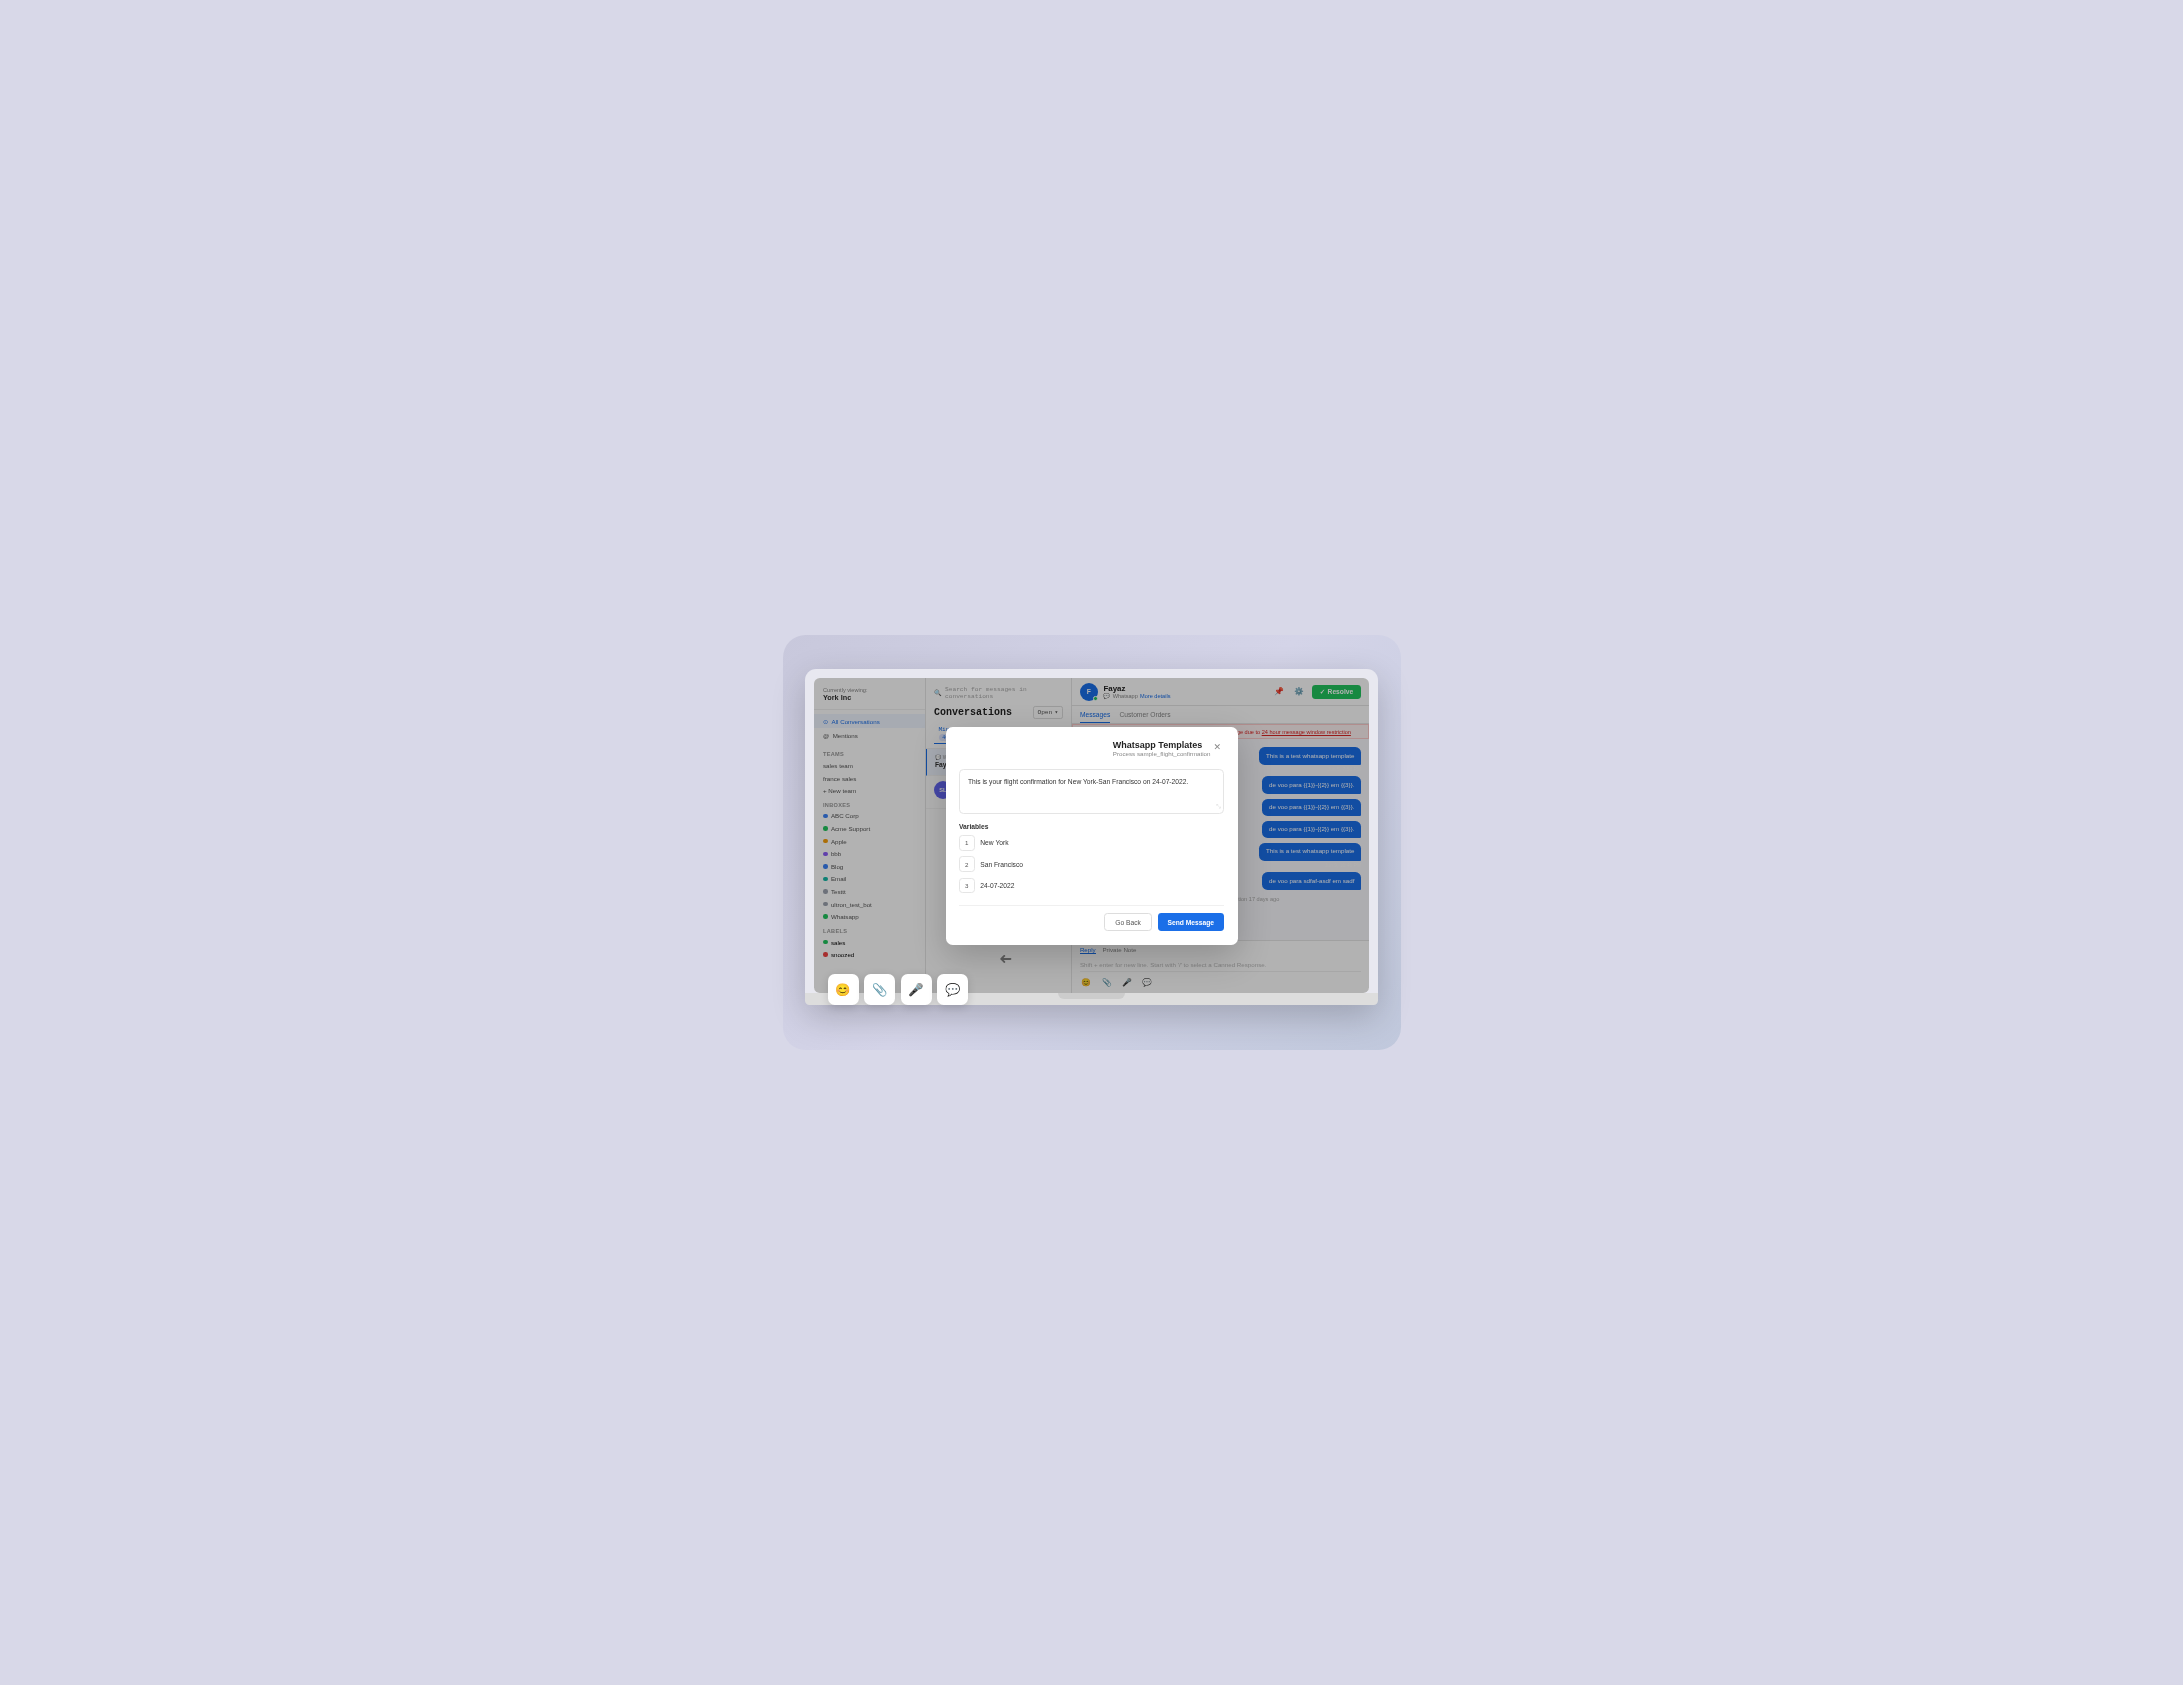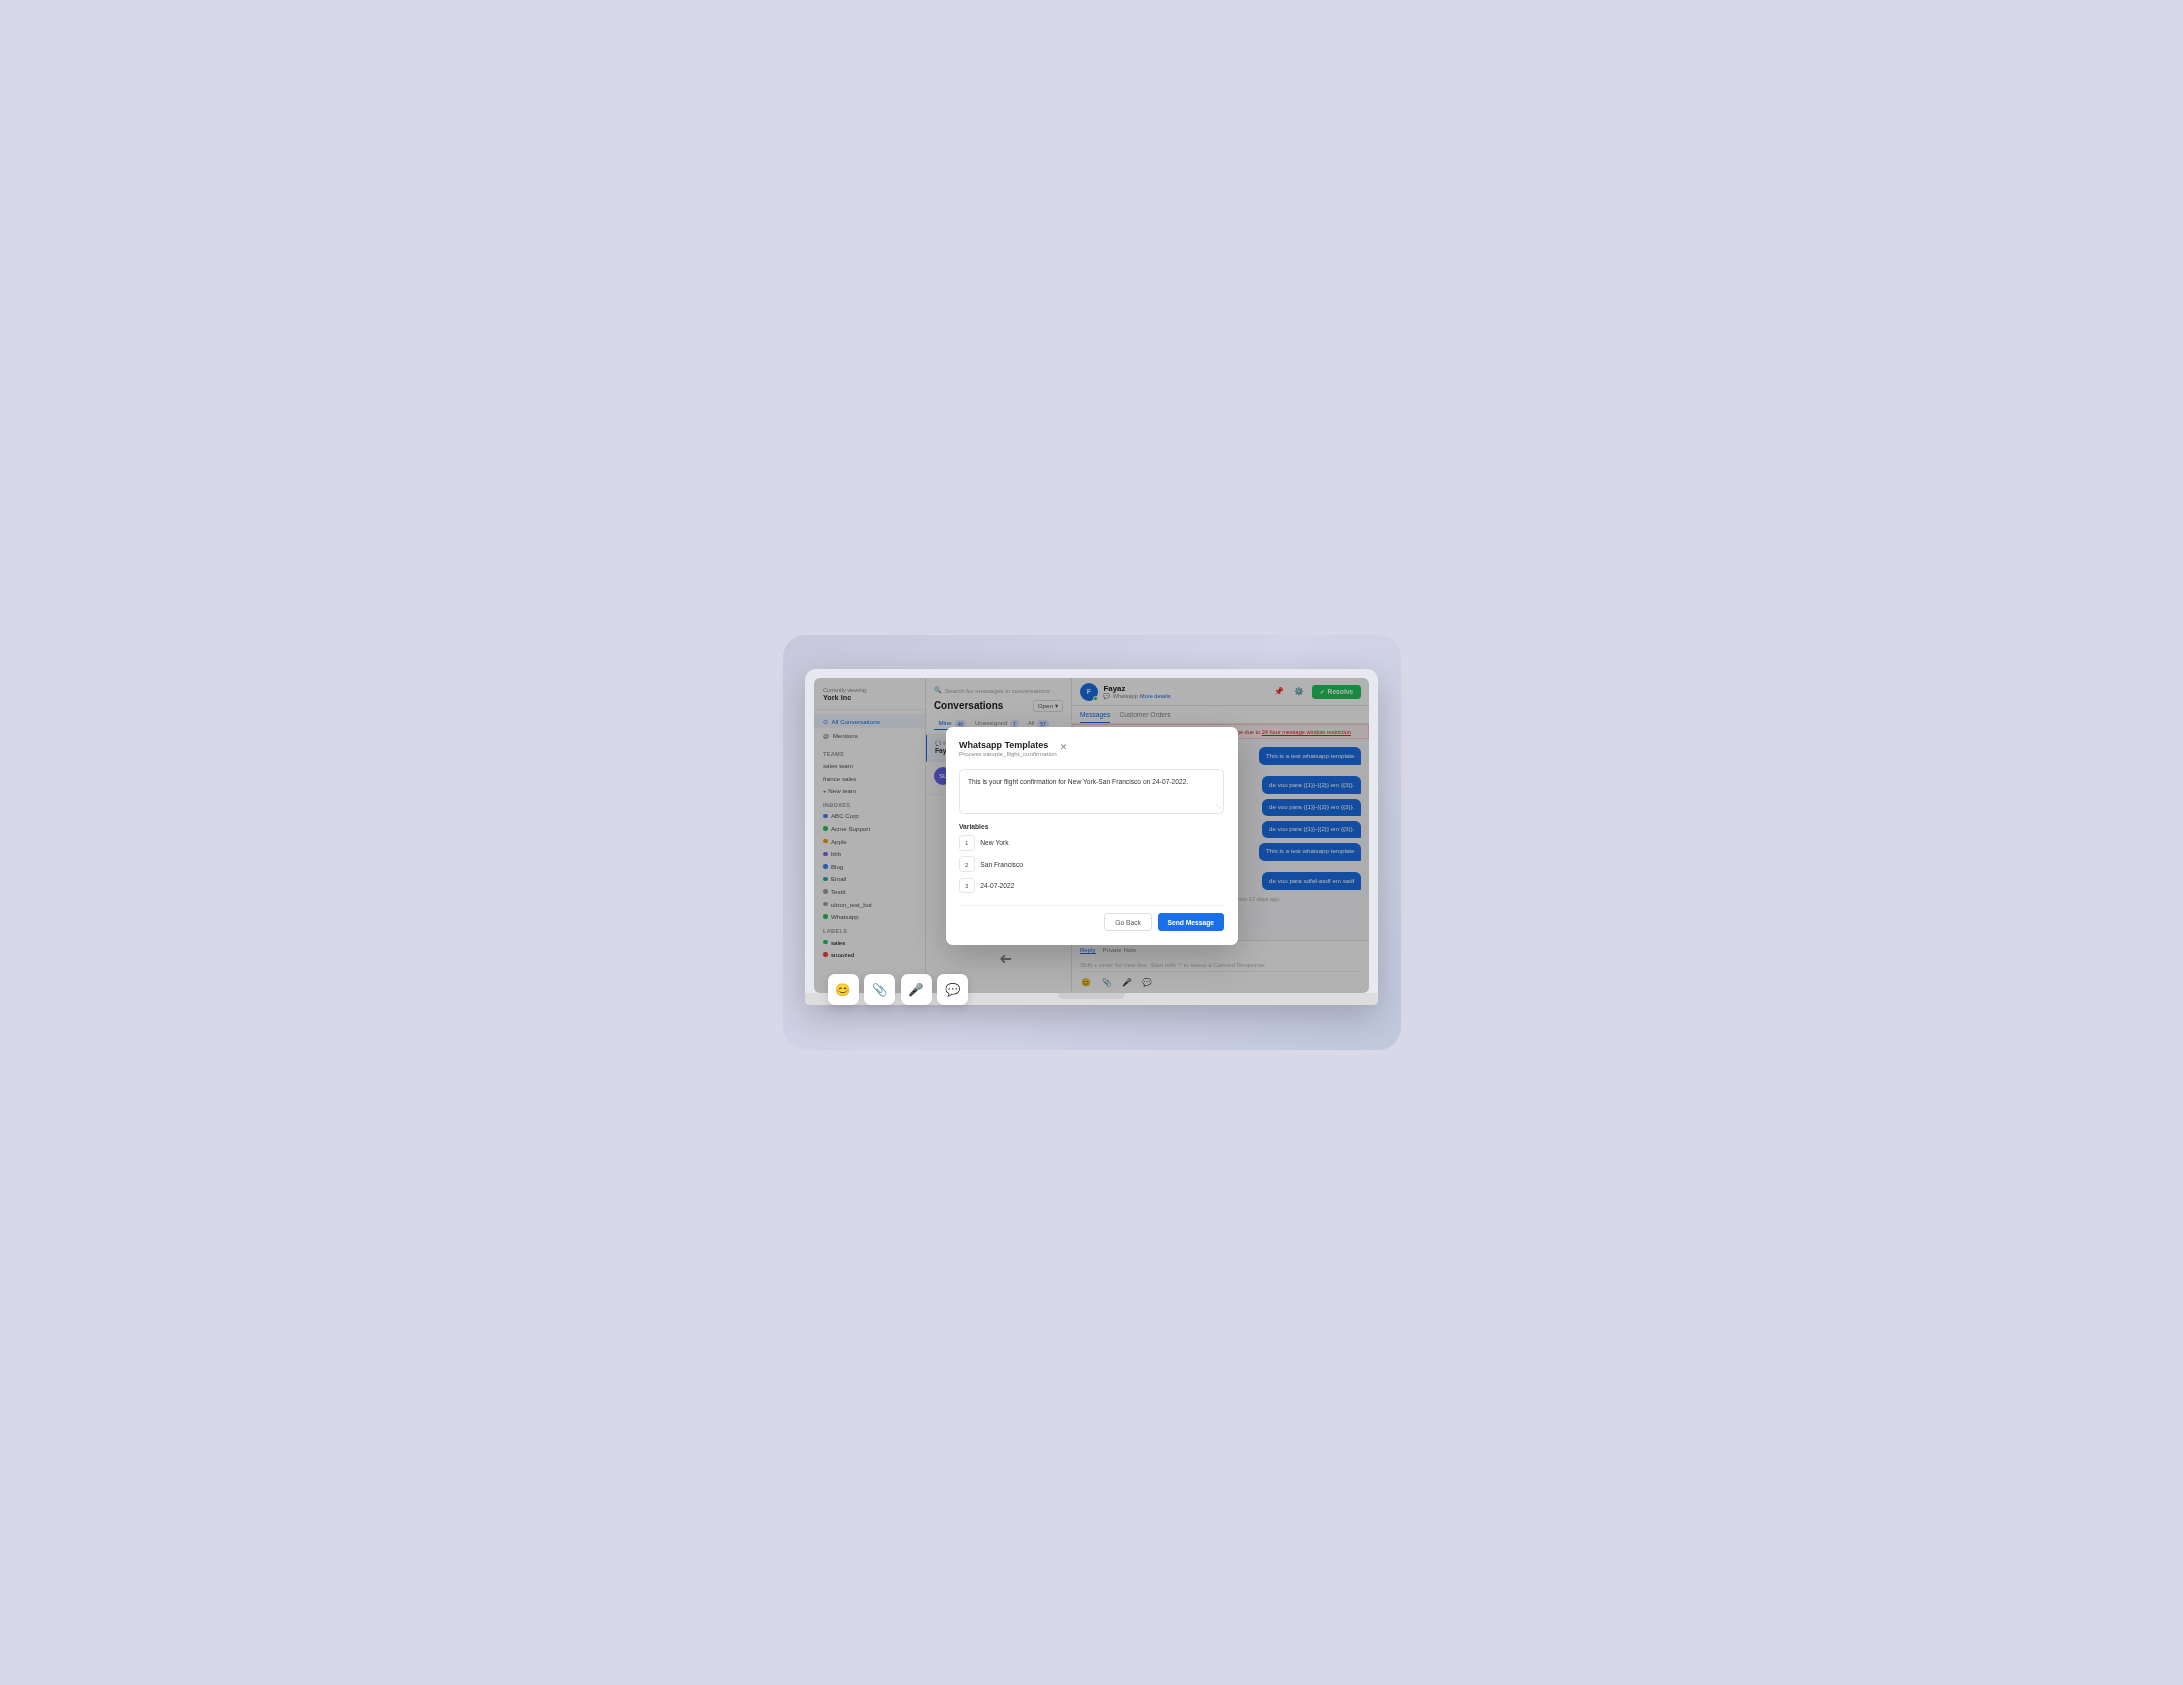--- a/index.html
+++ b/index.html
@@ -156,20 +156,21 @@
       background: #fff;
       border-right: 0.6px solid #e5e5e5;
       flex-shrink: 0;
       display: flex;
       flex-direction: column;
     }
 
     .conv-list-header {
       padding: 5.6px 7.9px 3.4px;
       border-bottom: 0.6px solid #f0f0f0;
+      font-family: Liberation Mono, monospace;
     }
 
     .conv-list-header .search-bar {
       display: flex;
       align-items: center;
       gap: 3.4px;
       color: #aaa;
       font-size: 6.2px;
       padding: 2.2px 0;
     }
@@ -507,21 +508,21 @@
       border-radius: 6.7px;
       width: 292px;
       max-width: 90%;
       padding: 13.5px;
       position: relative;
       box-shadow: 0 11.2px 34px rgba(0,0,0,0.2);
     }
 
     .modal-header {
       display: flex;
-      justify-content: flex-start;
+      justify-content: flex-end;
       align-items: flex-start;
       margin-bottom: 2.2px;
     }
 
     .modal-title {
       font-size: 9px;
       font-weight: 700;
       color: #222;
     }
 

